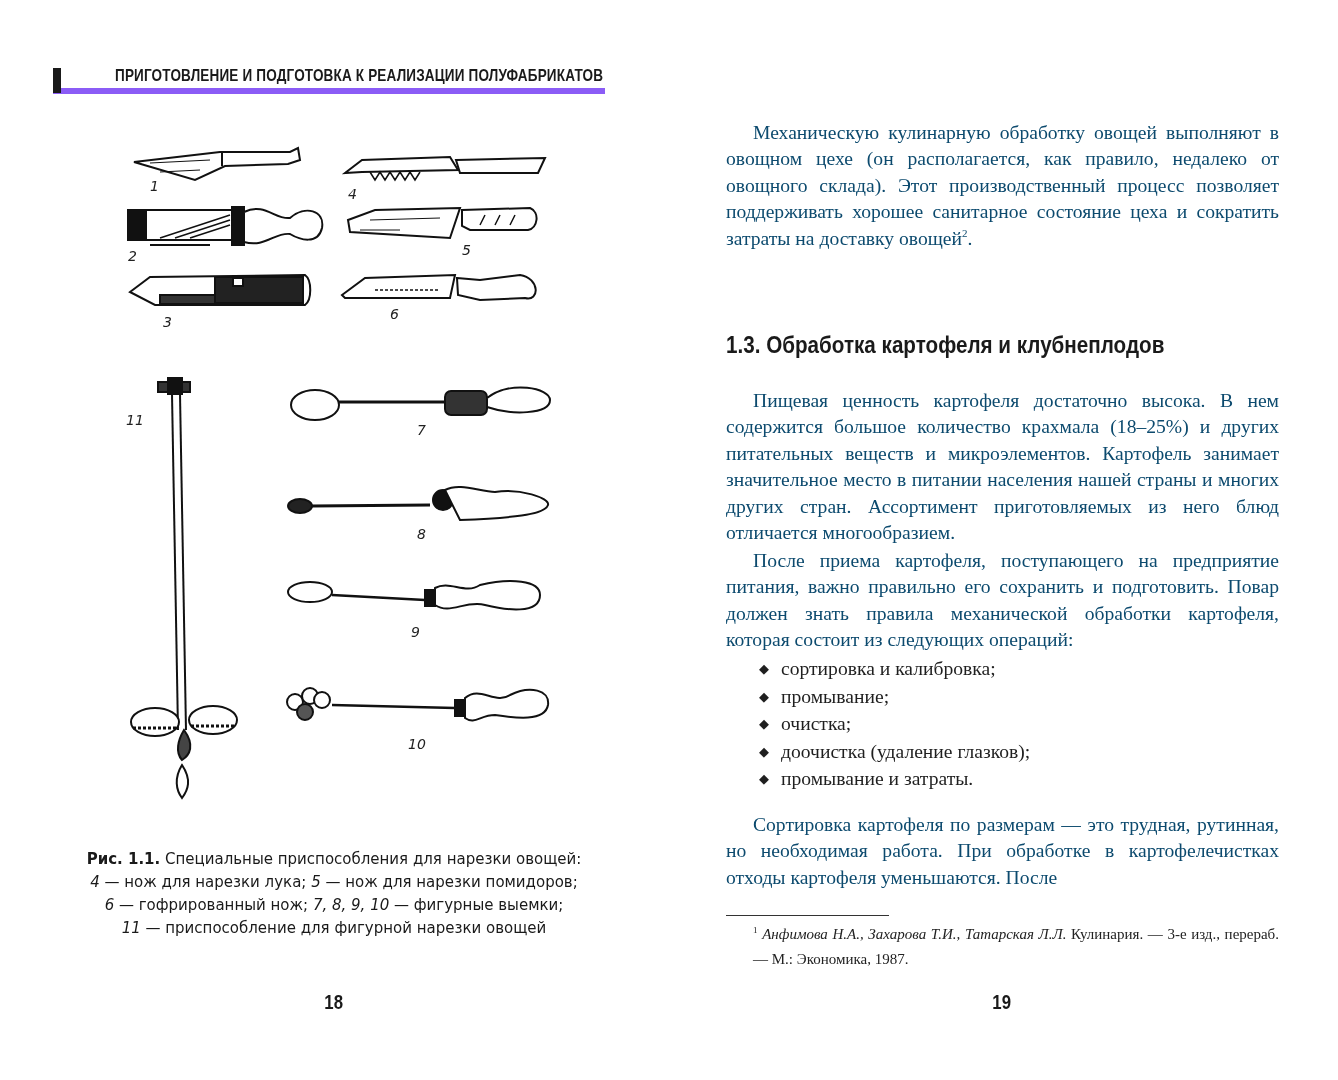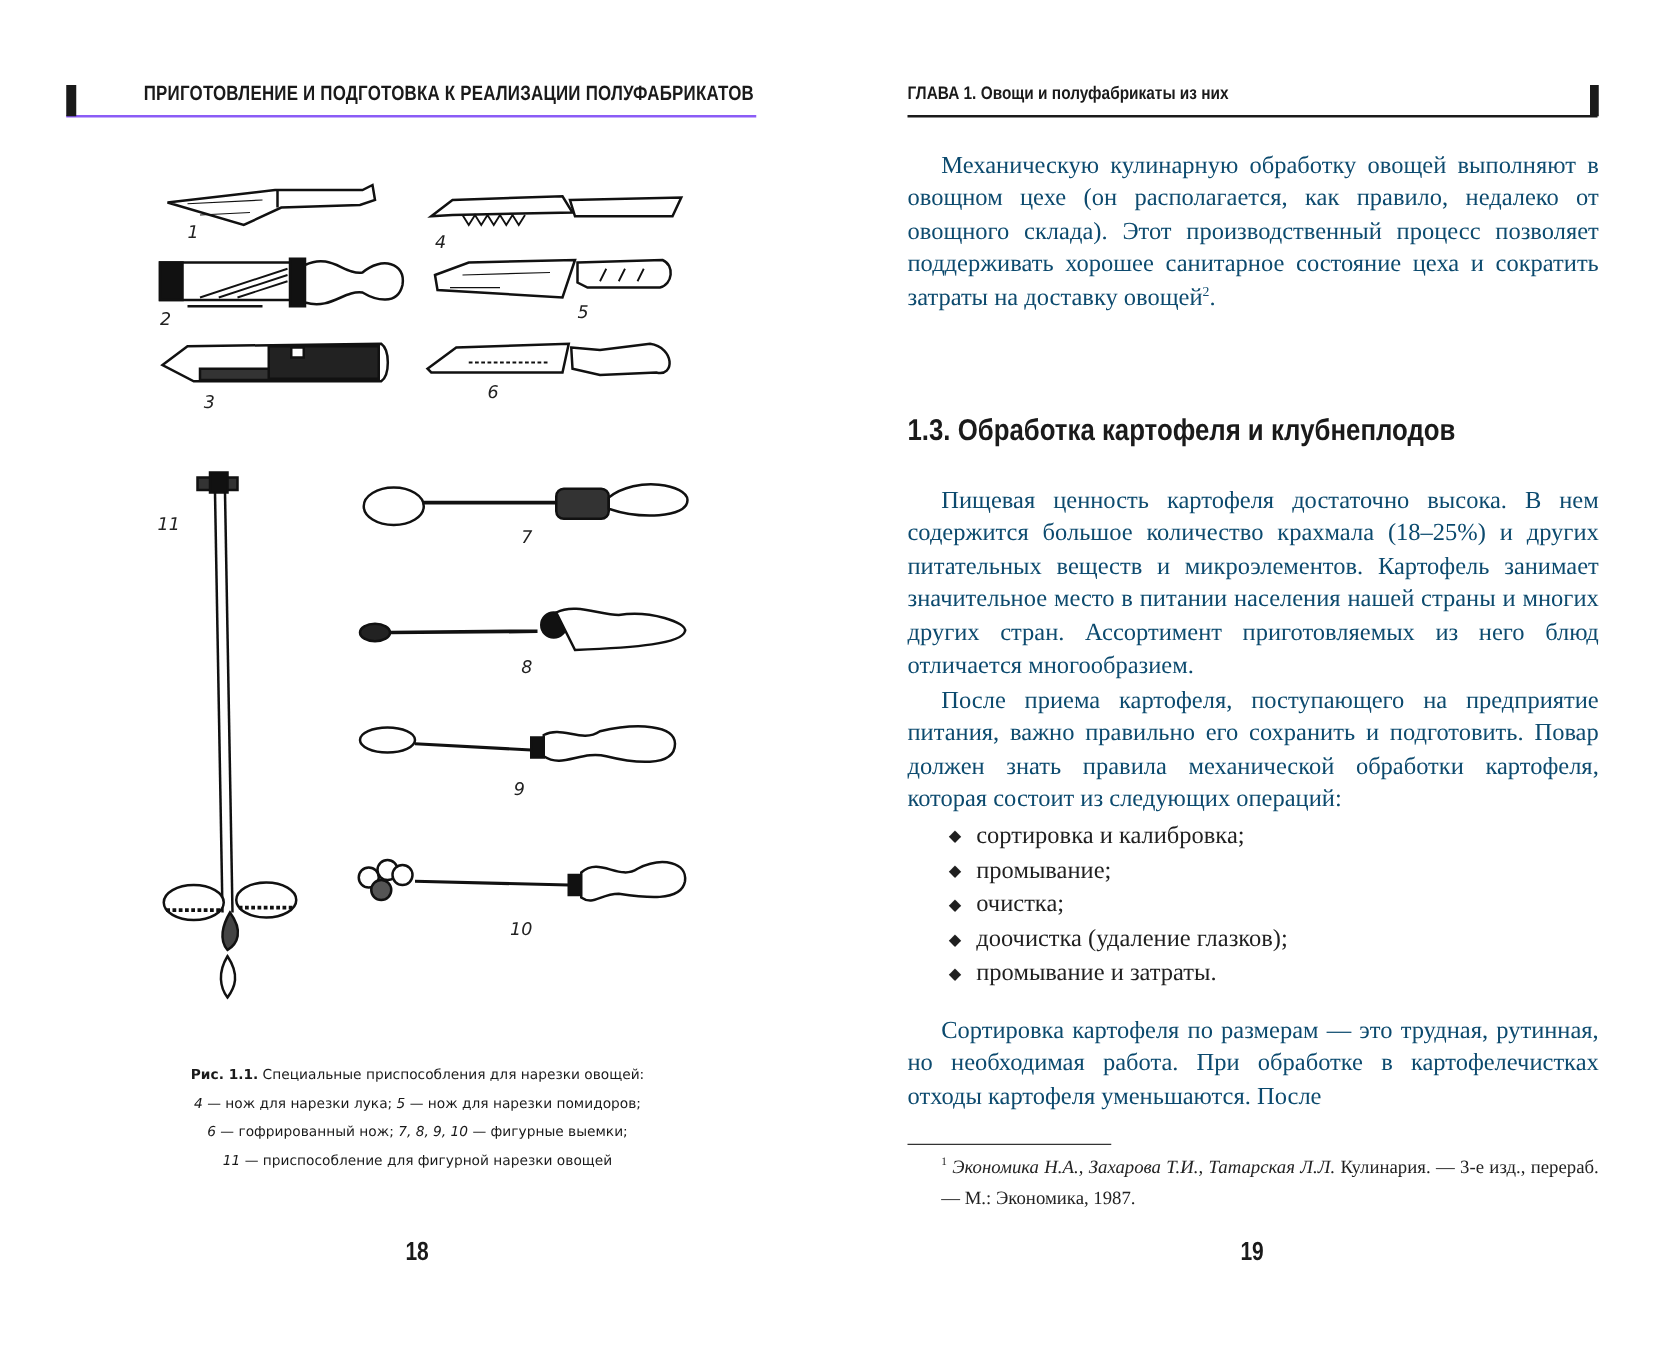--- a/index.html
+++ b/index.html
@@ -5,32 +5,32 @@
   * { box-sizing: border-box; margin: 0; padding: 0; }
   html, body { width: 1338px; height: 1080px; background: #ffffff; overflow: hidden; }
   body { position: relative; color: #1a1a1a; }
 
   .page { position: absolute; top: 0; height: 1080px; }
   .page-left { left: 0; width: 669px; }
   .page-right { left: 669px; width: 669px; }
 
   
   .rh { position: absolute; top: 62px; height: 32px; }
-  .rh-left { left: 53px; width: 552px; border-bottom: 2px solid #8b5cf6; }
+  .rh-left { left: 53px; width: 552px; border-bottom: 6px solid #8b5cf6; }
   .rh-left .bar { position: absolute; left: 0; top: 6px; width: 8px; height: 25px; background: #1a1a1a; }
   .rh-left .txt { position: absolute; left: 62px; top: 4px; font-family: "Liberation Sans", sans-serif; font-weight: bold; font-size: 16.5px; letter-spacing: 0.2px; transform: scaleX(0.82); transform-origin: left top; white-space: nowrap; }
   .rh-right { left: 57px; width: 552px; border-bottom: 2px solid #1a1a1a; }
   .rh-right .bar { position: absolute; right: -1px; top: 6px; width: 7px; height: 25px; background: #1a1a1a; }
   .rh-right .txt { position: absolute; left: 0; top: 5px; font-family: "Liberation Sans", sans-serif; font-weight: bold; font-size: 14.5px; transform: scaleX(0.85); transform-origin: left top; white-space: nowrap; }
 
   
   .figure { position: absolute; left: 100px; top: 130px; width: 470px; height: 690px; }
   .fig-num { position: absolute; font-family: "DejaVu Sans", sans-serif; font-style: italic; font-size: 14px; color: #222; }
 
-  .caption { position: absolute; left: 60px; top: 848px; width: 548px; text-align: center; font-family: "DejaVu Sans", sans-serif; font-size: 11px; line-height: 23px; color: #1a1a1a; }
+  .caption { position: absolute; left: 60px; top: 848px; width: 548px; text-align: center; font-family: "DejaVu Sans", sans-serif; font-size: 15px; line-height: 23px; color: #1a1a1a; }
   .caption .bold { font-weight: bold; }
   .caption .it { font-style: italic; }
 
   .folio { position: absolute; top: 990px; font-family: "Liberation Sans", sans-serif; font-weight: bold; font-size: 21px; transform: scaleX(0.8); }
   .folio-left { left: 322px; }
   .folio-right { left: 321px; }
 
   
   .body-text { position: absolute; left: 57px; width: 553px; font-family: "Liberation Serif", serif; font-size: 19.6px; line-height: 26.4px; color: #0c4a6e; text-align: justify; }
   .body-text p { text-indent: 27px; }
@@ -171,24 +171,20 @@
     </div>
     <div>
       <span class="it">11</span><span> — приспособление для фигурной нарезки овощей</span>
     </div>
   </div>
 
   <div class="folio folio-left">18</div>
 </div>
 
 <div class="page page-right">
-  <div class="rh rh-right">
-    <div class="txt">ГЛАВА 1. Овощи и полуфабрикаты из них</div>
-    <div class="bar"></div>
-  </div>
 
   <div class="body-text p1">
     <p><span>Механическую кулинарную обработку овощей выполняют в овощном цехе (он располагается, как правило, недалеко от овощного склада). Этот производственный процесс позволяет поддерживать хорошее санитарное состояние цеха и сократить затраты на доставку овощей</span><sup>2</sup><span>.</span></p>
   </div>
 
   <div class="section-title">1.3. Обработка картофеля и клубнеплодов</div>
 
   <div class="body-text p2">
     <p>Пищевая ценность картофеля достаточно высока. В нем содержится большое количество крахмала (18–25%) и других питательных веществ и микроэлементов. Картофель занимает значительное место в питании населения нашей страны и многих других стран. Ассортимент приготовляемых из него блюд отличается многообразием.</p>
   </div>
@@ -204,17 +200,17 @@
     <li><span class="dia">◆</span><span>доочистка (удаление глазков);</span></li>
     <li><span class="dia">◆</span><span>промывание и затраты.</span></li>
   </ul>
 
   <div class="body-text p4">
     <p>Сортировка картофеля по размерам — это трудная, рутинная, но необходимая работа. При обработке в картофелечистках отходы картофеля уменьшаются. После</p>
   </div>
 
   <div class="fn-rule"></div>
   <div class="footnote">
-    <div class="ind"><sup>1</sup> <span class="it">Экономика Н.А., Захарова Т.И., Татарская Л.Л.</span><span> Кулинария. — 3-е изд., перераб. — М.: Экономика, 1987.</span></div>
+    <div class="ind"><sup>1</sup> <span class="it">Анфимова Н.А., Захарова Т.И., Татарская Л.Л.</span><span> Кулинария. — 3-е изд., перераб. — М.: Экономика, 1987.</span></div>
   </div>
 
   <div class="folio folio-right">19</div>
 </div>
 
 </body></html>

